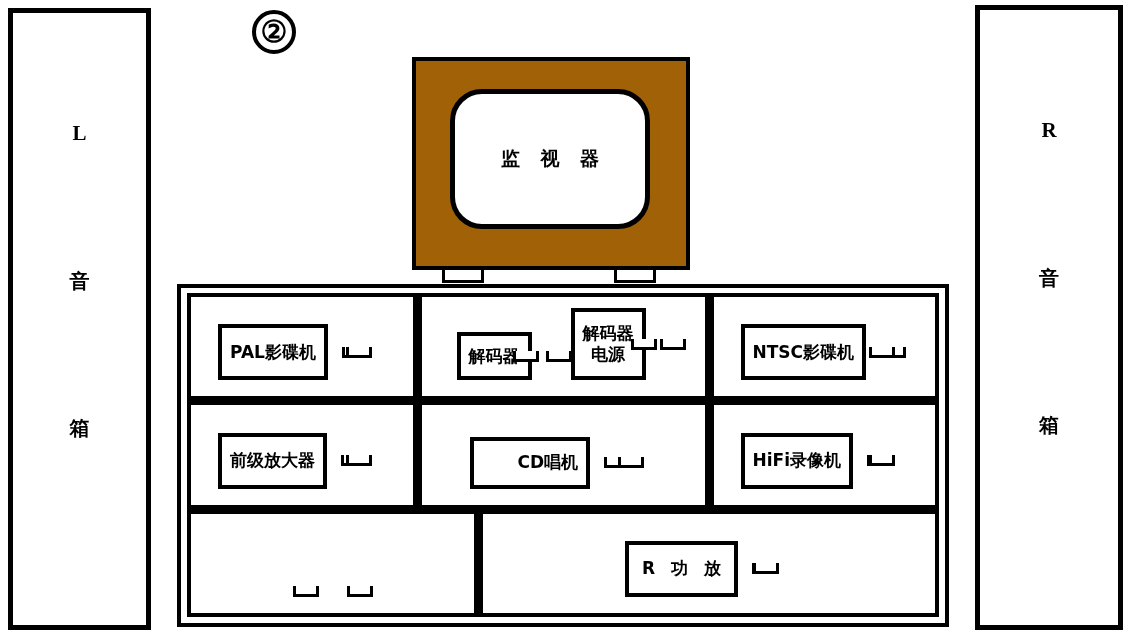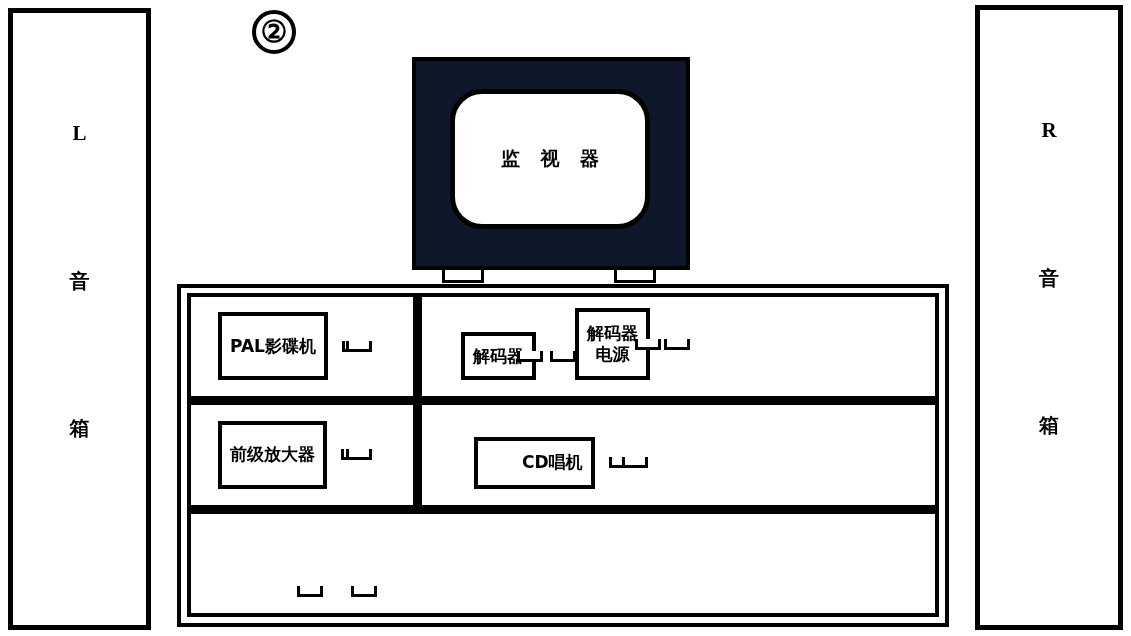--- a/index.html
+++ b/index.html
@@ -72,21 +72,21 @@
   .speaker-char:last-child { margin-bottom: 0; }
 
   
   .monitor {
     position: absolute;
     left: 412px;
     top: 57px;
     width: 278px;
     height: 213px;
     border: 4px solid #000;
-    background: #0f172a;
+    background: #a16207;
     box-sizing: border-box;
   }
   .monitor-screen {
     position: absolute;
     left: 34px;
     top: 28px;
     width: 200px;
     height: 140px;
     border: 5px solid #000;
     border-radius: 32px;
@@ -207,21 +207,21 @@
     height: 11px;
     border: 3px solid #000;
     border-top: none;
     background: #fff;
     box-sizing: border-box;
   }
   .device-feet .dfoot.l { left: 14px; }
   .device-feet .dfoot.r { right: 14px; }
 
   
-  .size-wide   .device-body { width: 168px; height: 68px; }
+  .size-wide   .device-body { width: 168px; height: 56px; }
   .size-small  .device-body { width: 96px;  height: 48px; }
   .size-tall   .device-body { width: 100px; height: 72px; }
   .size-medium .device-body { width: 188px; height: 52px; padding-left: 44px; }
 </style>
 </head>
 <body>
 
 <div id="canvas">
 
   <div class="fig-number">②</div>
@@ -282,20 +282,33 @@
                   <span class="device-label">解码器</span>
                   <span class="device-label">电源</span>
                 </div>
                 <div class="device-feet">
                   <span class="dfoot l"></span>
                   <span class="dfoot r"></span>
                 </div>
               </div>
             </div>
           </div>
+          <div class="rack-cell col-right">
+            <div class="cell-inner">
+              <div class="device size-wide">
+                <div class="device-body">
+                  <span class="device-label">NTSC影碟机</span>
+                </div>
+                <div class="device-feet">
+                  <span class="dfoot l"></span>
+                  <span class="dfoot r"></span>
+                </div>
+              </div>
+            </div>
+          </div>
         </div>
         <div class="rack-row gap">
           <div class="rack-cell col-left">
             <div class="cell-inner">
               <div class="device size-wide">
                 <div class="device-body">
                   <span class="device-label">前级放大器</span>
                 </div>
                 <div class="device-feet">
                   <span class="dfoot l"></span>
@@ -310,29 +323,55 @@
                 <div class="device-body">
                   <span class="device-label">CD唱机</span>
                 </div>
                 <div class="device-feet">
                   <span class="dfoot l"></span>
                   <span class="dfoot r"></span>
                 </div>
               </div>
             </div>
           </div>
+          <div class="rack-cell col-right">
+            <div class="cell-inner">
+              <div class="device size-wide">
+                <div class="device-body">
+                  <span class="device-label">HiFi录像机</span>
+                </div>
+                <div class="device-feet">
+                  <span class="dfoot l"></span>
+                  <span class="dfoot r"></span>
+                </div>
+              </div>
+            </div>
+          </div>
         </div>
         <div class="rack-row">
           <div class="rack-cell col-mid">
             <div class="cell-inner">
               <div class="device size-medium">
                 <div class="device-feet">
                   <span class="dfoot l"></span>
                   <span class="dfoot r"></span>
                 </div>
               </div>
             </div>
           </div>
+          <div class="rack-cell col-right">
+            <div class="cell-inner">
+              <div class="device size-wide">
+                <div class="device-body">
+                  <span class="device-label spaced">R 功 放</span>
+                </div>
+                <div class="device-feet">
+                  <span class="dfoot l"></span>
+                  <span class="dfoot r"></span>
+                </div>
+              </div>
+            </div>
+          </div>
         </div>
       </div>
   </div>
 
 </div>
 
 </body></html>

